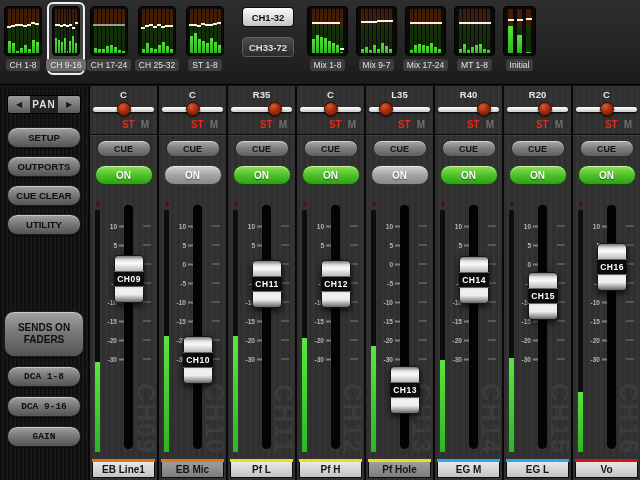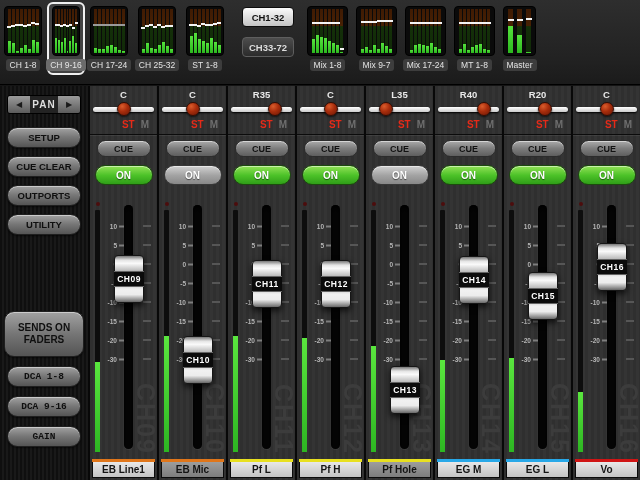--- a/index.html
+++ b/index.html
@@ -426,35 +426,35 @@
             </div>
             <div class="bar">
               <div class="fill" style="height: 40%;"></div>
               <div class="tick" style="top: 22%;"></div>
             </div>
             <div class="bar">
               <div class="fill" style="height: 2%;"></div>
               <div class="tick" style="top: 20%;"></div>
             </div>
           </div>
-          <div class="mlabel">Master</div>
+          <div class="mlabel">Initial</div>
         </div>
       </div>
   </div>
 
   <div class="sidebar">
     <div class="pan-nav">
       <button class="pan-arrow">◀</button>
       <div class="pan-title">PAN</div>
       <button class="pan-arrow">▶</button>
     </div>
     <div id="side-top">
         <button class="side-btn first">SETUP</button>
+        <button class="side-btn">OUTPORTS</button>
         <button class="side-btn">CUE CLEAR</button>
-        <button class="side-btn">OUTPORTS</button>
         <button class="side-btn">UTILITY</button>
       </div>
     <button class="side-btn sends-btn">SENDS ON FADERS</button>
     <div id="side-lower">
         <button class="side-btn lower-btn">DCA 1-8</button>
         <button class="side-btn lower-btn">DCA 9-16</button>
         <button class="side-btn lower-btn">GAIN</button>
       </div>
   </div>
 

